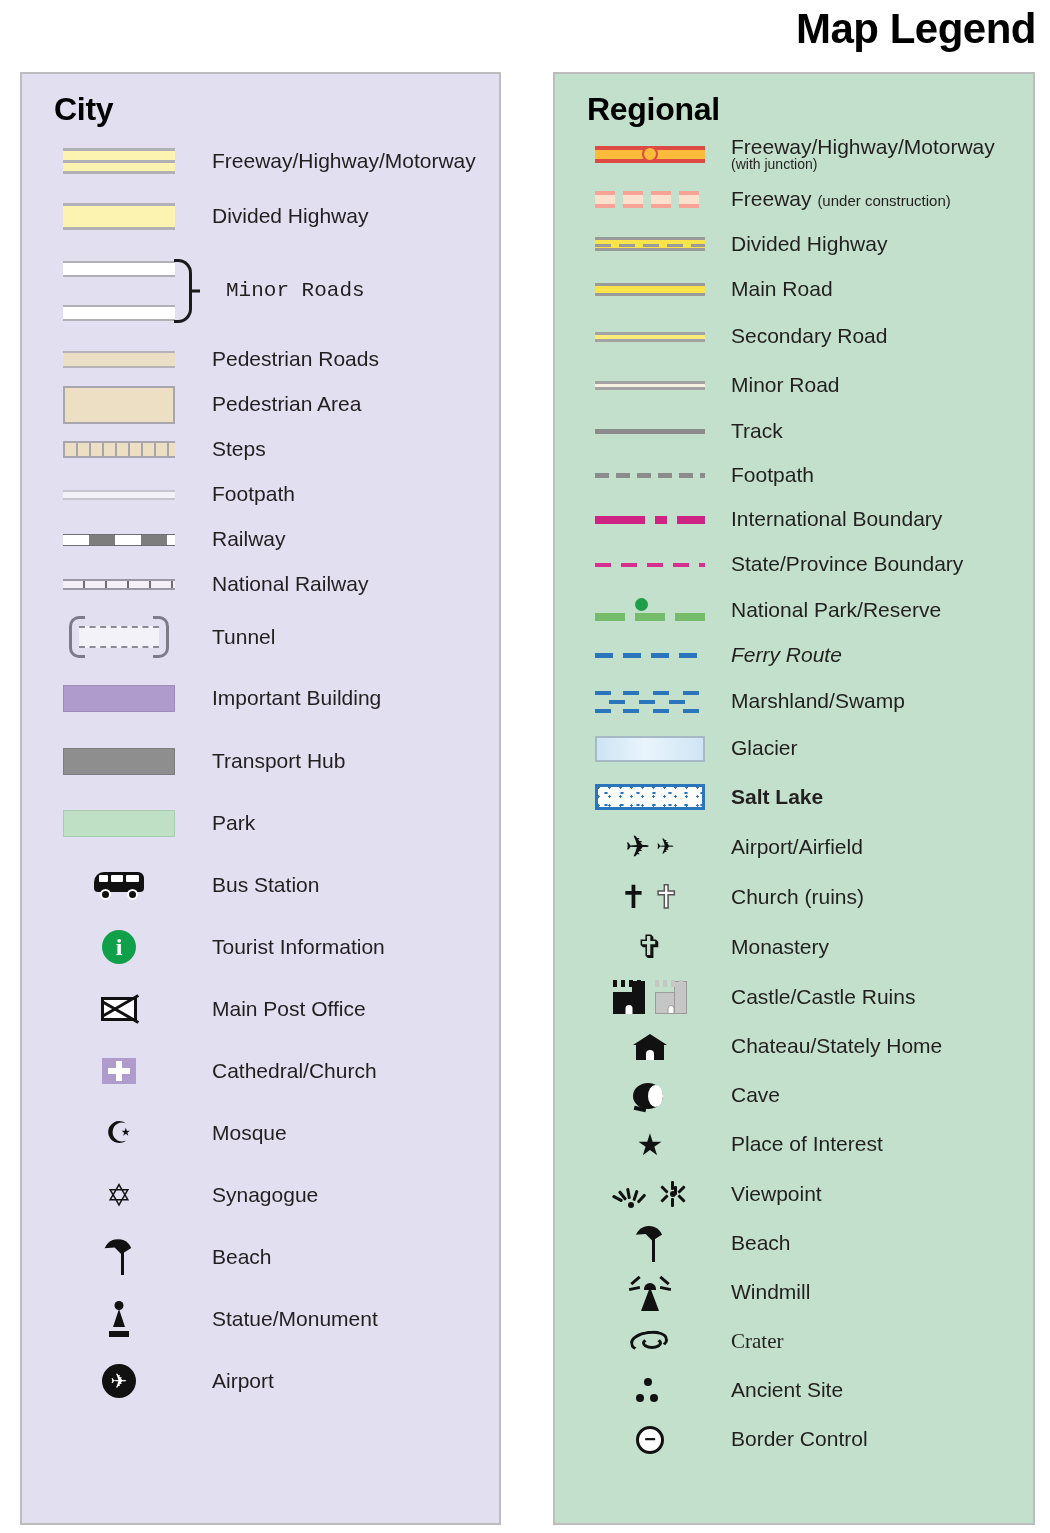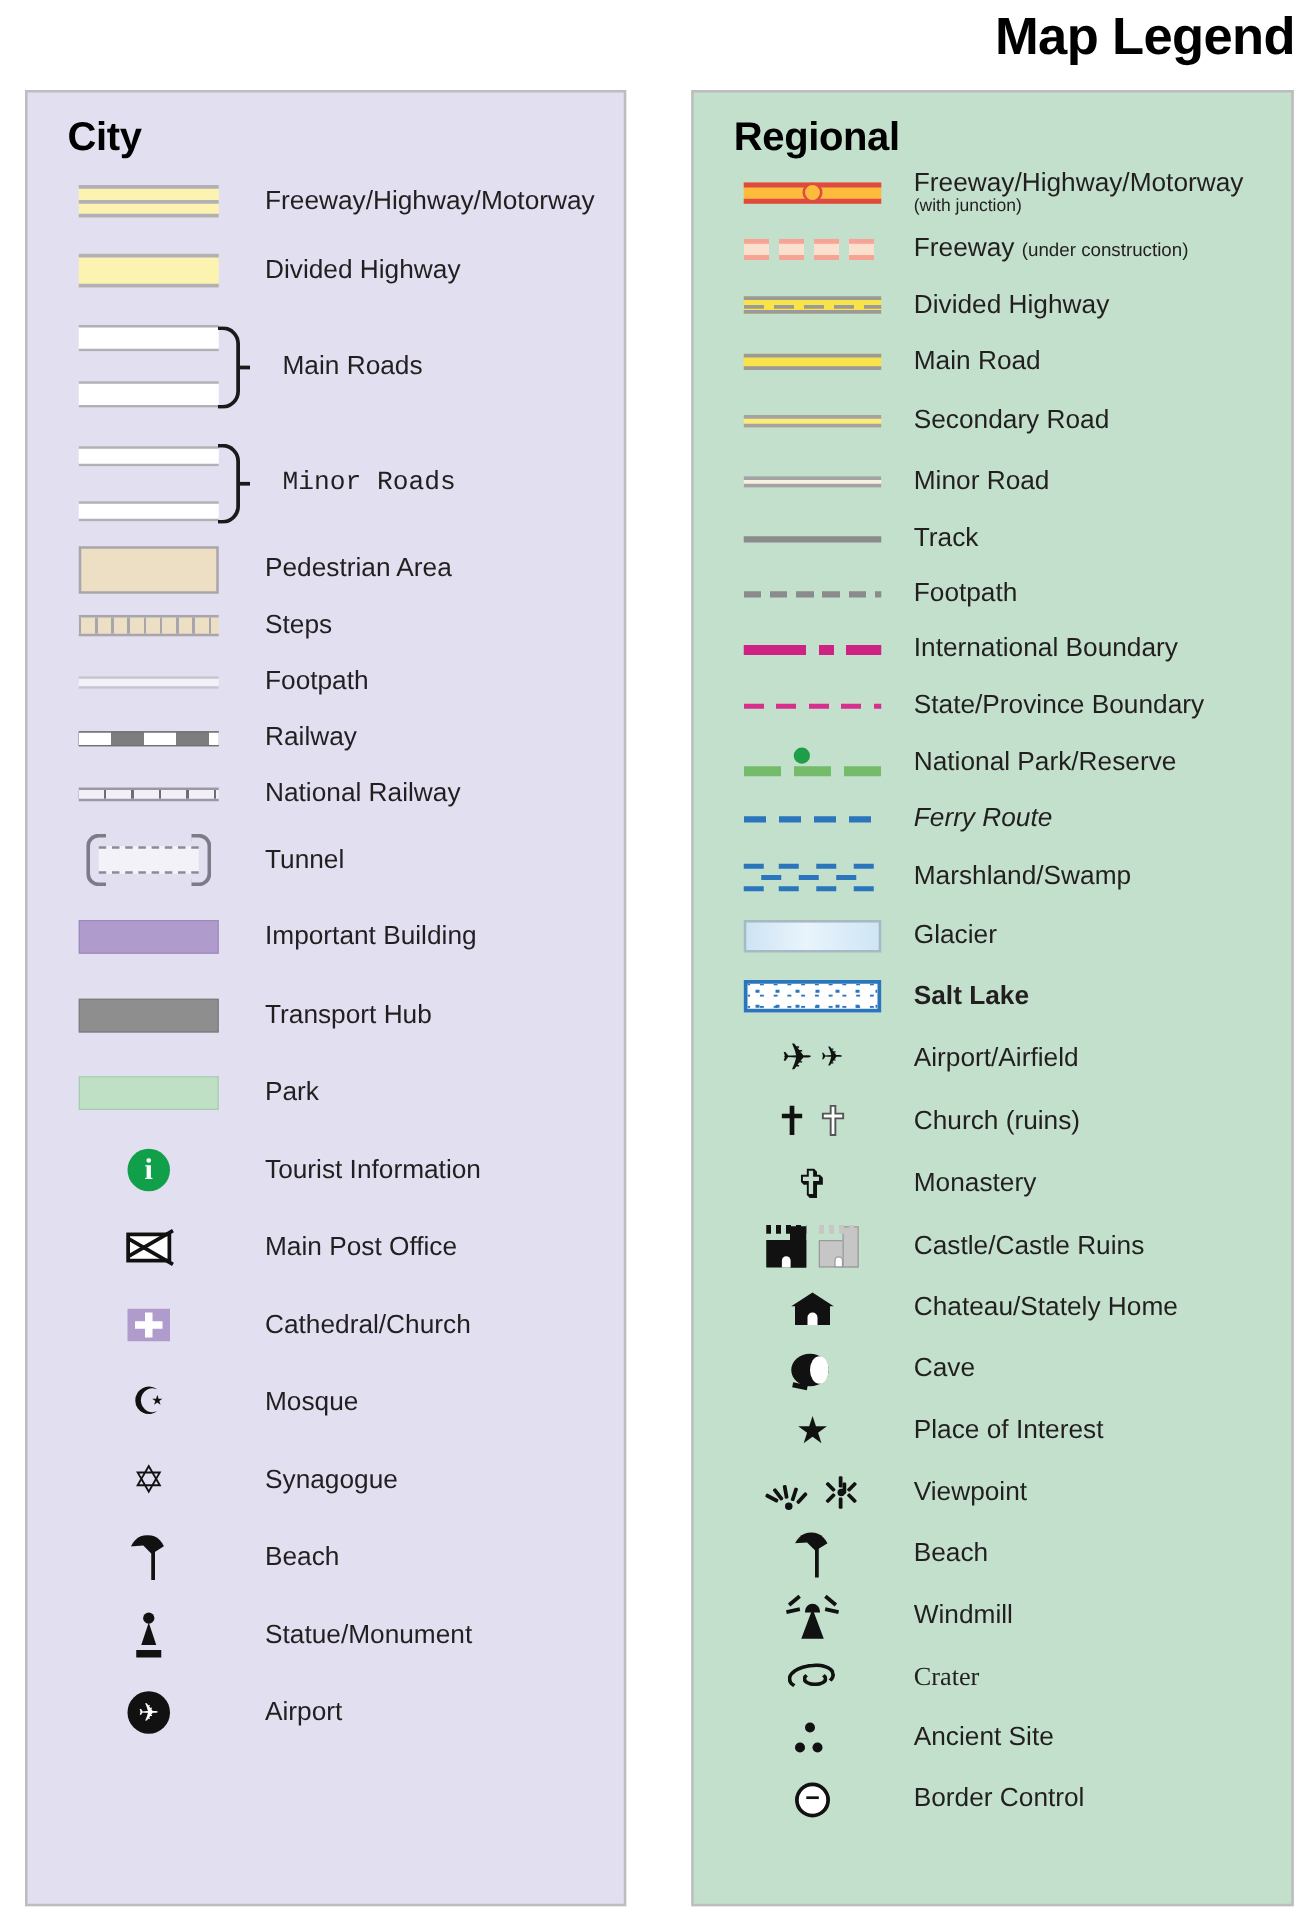--- a/index.html
+++ b/index.html
@@ -427,38 +427,36 @@
       <div class="label">Freeway/Highway/Motorway</div>
     </div>
 
     <div class="row" style="height:58px;">
       <div class="sym">
           <div class="cs-divided"></div>
         </div>
       <div class="label">Divided Highway</div>
     </div>
 
-    <div class="row" style="height:96px;position:relative;">
-      <div class="sym" style="flex-direction:column;gap:24px;">
-        <div class="cs-white-road"></div>
-        <div class="cs-white-road"></div>
-      </div>
-      <div class="brace" style="left:152px;top:16px;height:66px;"></div>
-      <div class="label" style="margin-left:14px;">Main Roads</div>
-    </div>
 
     <div class="row" style="height:92px;position:relative;">
       <div class="sym" style="flex-direction:column;gap:28px;">
         <div class="cs-white-road thin"></div>
         <div class="cs-white-road thin"></div>
       </div>
       <div class="brace" style="left:152px;top:14px;height:64px;"></div>
       <div class="label" style="margin-left:14px;font-family:Liberation Mono, monospace;">Minor Roads</div>
     </div>
 
+    <div class="row" style="height:45px;">
+      <div class="sym">
+          <div class="cs-ped-road"></div>
+        </div>
+      <div class="label">Pedestrian Roads</div>
+    </div>
 
     <div class="row" style="height:45px;">
       <div class="sym">
           <div class="cs-ped-area"></div>
         </div>
       <div class="label">Pedestrian Area</div>
     </div>
 
     <div class="row" style="height:45px;">
       <div class="sym">
@@ -513,20 +511,33 @@
       <div class="label">Transport Hub</div>
     </div>
 
     <div class="row" style="height:62px;">
       <div class="sym">
           <div class="cs-block cs-park"></div>
         </div>
       <div class="label">Park</div>
     </div>
 
+    <div class="row" style="height:62px;">
+      <div class="sym">
+        <span class="bus-icon">
+          <span class="body"></span>
+            <span class="win w1"></span>
+            <span class="win w2"></span>
+          <span class="win w3"></span>
+            <span class="wh wh1"></span>
+            <span class="wh wh2"></span>
+        </span>
+      </div>
+      <div class="label">Bus Station</div>
+    </div>
 
     <div class="row" style="height:62px;">
       <div class="sym">
         <span class="circ info">i</span>
       </div>
       <div class="label">Tourist Information</div>
     </div>
 
     <div class="row" style="height:62px;">
       <div class="sym">

